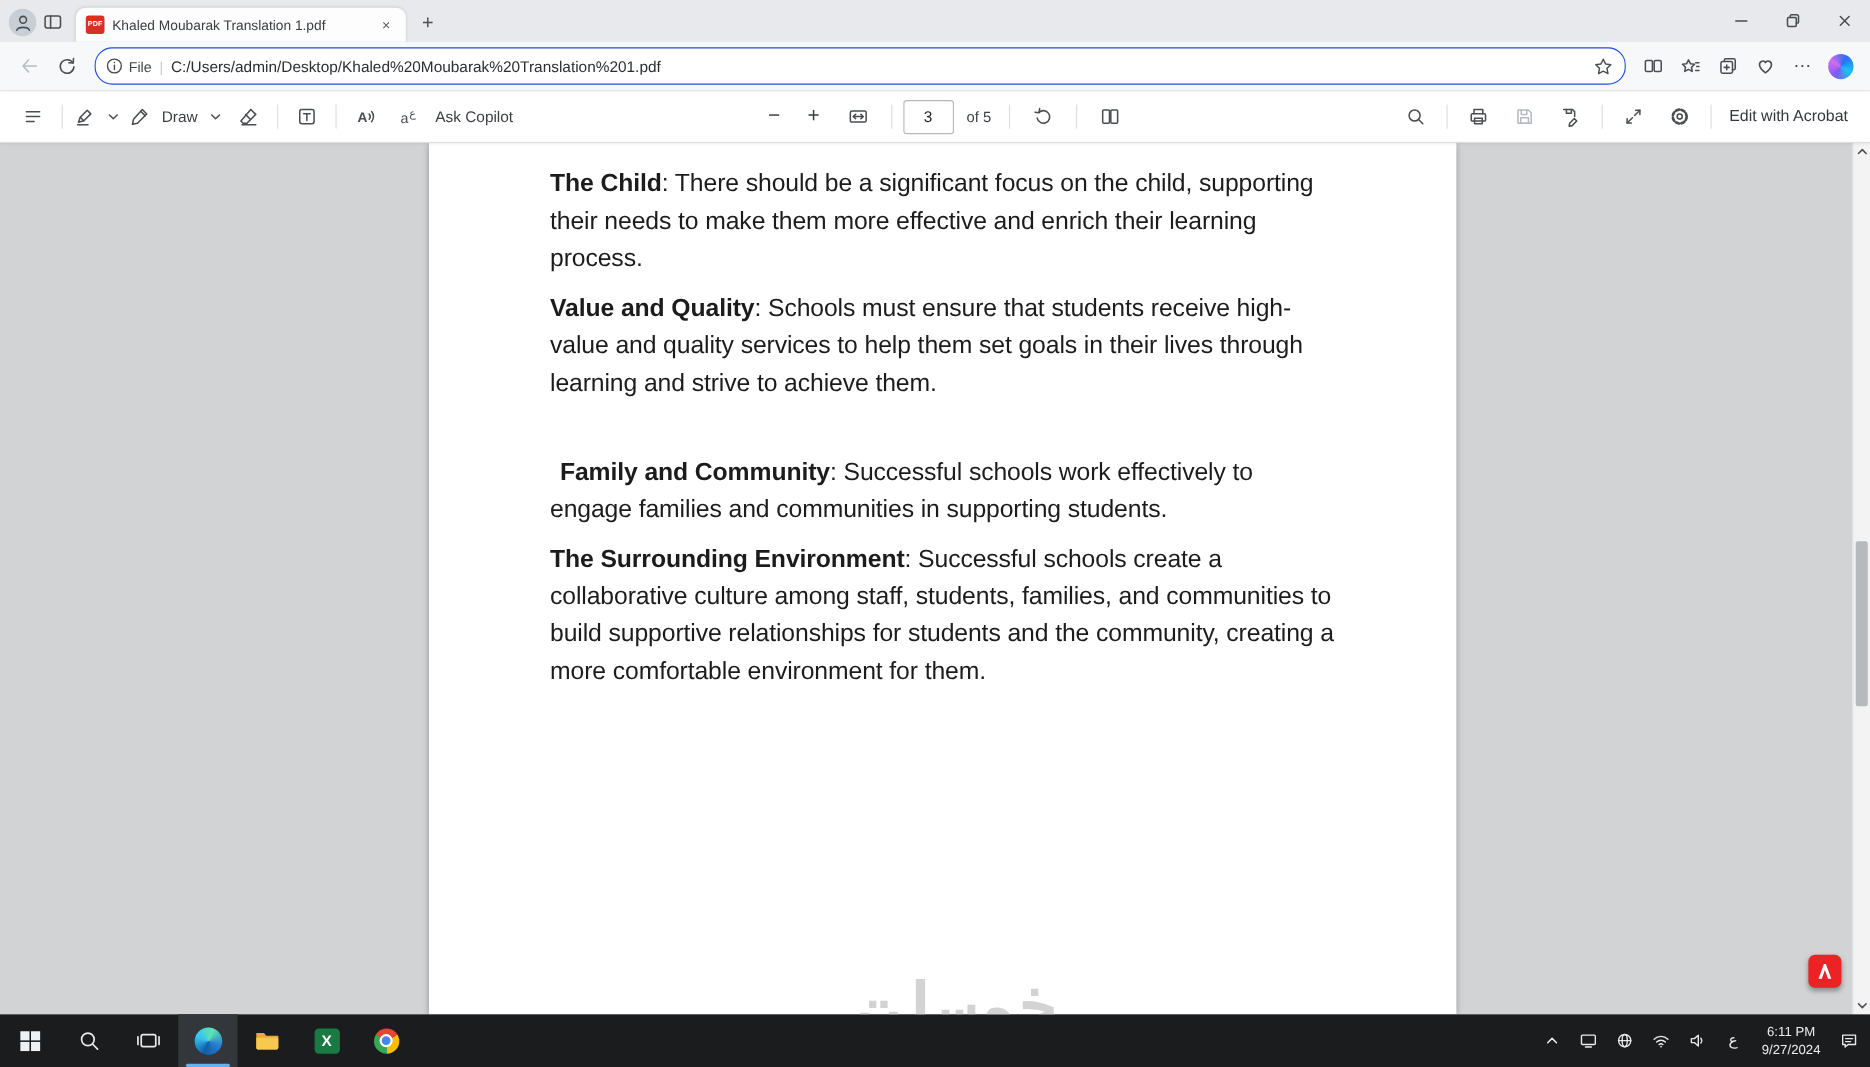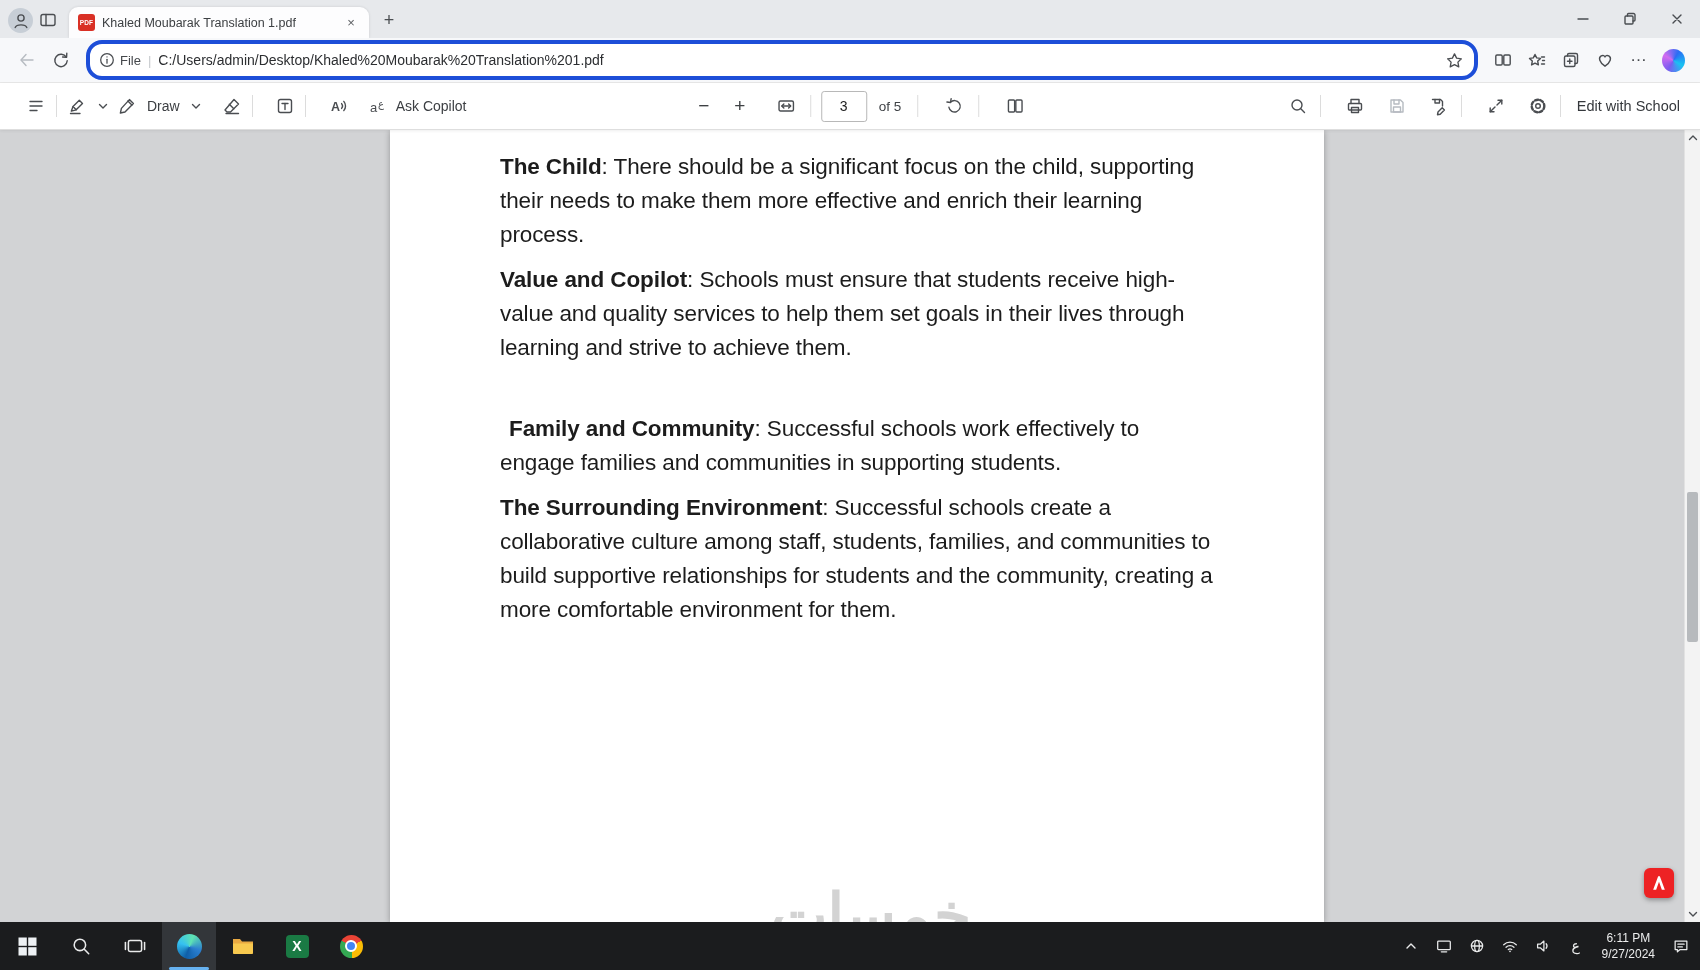--- a/index.html
+++ b/index.html
@@ -14,48 +14,48 @@
   .pdfbadge{flex:0 0 auto;width:17px;height:17px;border-radius:3px;background:#D93025;color:#fff;font-size:6.5px;font-weight:bold;display:flex;align-items:center;justify-content:center;margin-right:7px;letter-spacing:.2px;}
   .tabtitle{flex:1;font-size:12.5px;color:#3d4043;white-space:nowrap;overflow:hidden;}
   .tabclose{flex:0 0 auto;width:18px;height:18px;border-radius:4px;display:flex;align-items:center;justify-content:center;font-size:13px;color:#5b5e62;margin-left:6px;}
   .newtab{width:28px;height:28px;margin:0 0 4px 6px;display:flex;align-items:center;justify-content:center;font-size:18px;color:#4b4e52;border-radius:6px;}
   .winctl{margin-left:auto;display:flex;height:38px;}
   .winctl .wbtn{width:47px;height:38px;display:flex;align-items:center;justify-content:center;}
 
   
   .navbar{height:44px;background:#f7f8fa;display:flex;align-items:center;padding:0 10px;flex:0 0 auto;border-bottom:1px solid #e8e8e8;}
   .navbtn{width:34px;height:34px;border-radius:6px;display:flex;align-items:center;justify-content:center;flex:0 0 auto;}
-  .addrfield{flex:1;height:32px;margin:0 8px;background:#ffffff;border:4px solid #1d4ed8;border-radius:16px;display:flex;align-items:center;padding:0 6px 0 8px;min-width:0;}
+  .addrfield{flex:1;height:32px;margin:0 8px;background:#ffffff;border:1px solid #1d4ed8;border-radius:16px;display:flex;align-items:center;padding:0 6px 0 8px;min-width:0;}
   .addrfield .flabel{font-size:13px;color:#44474b;margin:0 4px 0 4px;}
   .addrfield .fsep{color:#c6c9cd;font-size:13px;margin:0 7px 0 3px;}
   .addrurl{flex:1;font-size:14px;color:#2c2e31;white-space:nowrap;overflow:hidden;}
   .copilot{width:23px;height:23px;border-radius:50%;background:conic-gradient(from 30deg,#2a6df5,#18c3f2,#7a5cf0,#d36bf0,#2a6df5);flex:0 0 auto;}
   .dots{font-size:17px;color:#44474b;letter-spacing:1px;line-height:10px;padding-bottom:8px;}
 
   
   .pdfbar{height:46px;background:#ffffff;display:flex;align-items:center;padding:0 12px 0 10px;position:relative;flex:0 0 auto;border-bottom:1px solid #dedede;box-shadow:0 1px 3px rgba(0,0,0,.07);z-index:3;}
-  .pbtn{height:34px;min-width:32px;padding:0 4px;border-radius:6px;display:inline-flex;align-items:center;justify-content:flex-end;gap:10px;flex:0 0 auto;}
+  .pbtn{height:34px;min-width:32px;padding:0 4px;border-radius:6px;display:inline-flex;align-items:center;justify-content:center;gap:10px;flex:0 0 auto;}
   .pbtn .lbl{font-size:14px;color:#3b3e42;}
   .sep{width:1px;height:22px;background:#dcdcdc;margin:0 6px;flex:0 0 auto;}
   .zoomgroup{position:absolute;left:50.5%;transform:translateX(-50%);display:flex;align-items:center;gap:4px;}
   .glyphbtn{font-size:19px;color:#3d4043;width:32px;height:34px;display:inline-flex;align-items:center;justify-content:center;border-radius:6px;}
   .pageinput{width:40px;height:27px;border:1px solid #b8b8b8;border-radius:3px;text-align:center;font-size:14px;color:#222;font-family:"Liberation Sans",sans-serif;background:#fff;}
   .oflabel{font-size:13.5px;color:#3f4246;margin:0 6px 0 8px;}
   .rightgroup{margin-left:auto;display:flex;align-items:center;gap:2px;}
   .acrolabel{font-size:14.5px;color:#35383c;padding:0 4px;}
 
   
   .content{flex:1;position:relative;background:#d2d3d5;overflow:hidden;}
   .page{position:absolute;left:390px;top:0;width:934px;height:100%;background:#ffffff;box-shadow:0 1px 6px rgba(0,0,0,.3);}
   .pagetext{padding:20px 110px 0 110px;}
   .para{margin:0 0 11px 0;font-size:22.5px;line-height:34px;color:#1c1c1c;letter-spacing:-0.1px;}
   .para b{font-weight:700;}
   .spaced{margin-top:47px;}
   .indented{text-indent:9px;}
-  .watermark{position:absolute;top:750px;left:50%;transform:translateX(-50%);margin-left:14px;font-family:Liberation Serif, serif;font-weight:700;font-size:60px;color:#d3d3d3;white-space:nowrap;}
+  .watermark{position:absolute;top:750px;left:50%;transform:translateX(-50%);margin-left:14px;font-family:Liberation Mono, monospace;font-weight:700;font-size:60px;color:#d3d3d3;white-space:nowrap;}
   .vscroll{position:absolute;right:0;top:0;width:15px;height:100%;background:#f3f3f3;border-left:1px solid #e2e2e2;}
   .sbarrow{position:absolute;left:0;width:15px;height:14px;display:flex;align-items:center;justify-content:center;}
   .sbthumb{position:absolute;left:2px;right:2px;top:362px;height:150px;background:#b7babd;border-radius:2px;}
   .fab{position:absolute;right:26px;top:738px;width:30px;height:30px;border-radius:6px;background:#ED2224;box-shadow:0 2px 5px rgba(0,0,0,.35);display:flex;align-items:center;justify-content:center;}
 
   
   .taskbar{height:48px;background:#1b1c1e;display:flex;align-items:stretch;flex:0 0 auto;color:#e9eaeb;}
   .tcell{width:54px;display:flex;align-items:center;justify-content:center;position:relative;}
   .tcell.active{background:#33363a;}
   .tb-underline{position:absolute;bottom:0;left:7px;right:7px;height:3px;background:#66b2f1;border-radius:2px;}
@@ -312,30 +312,30 @@
           </svg>
       </div>
       <div class="pbtn">
         <svg class="ic" width="20" height="20" viewBox="0 0 20 20">
             <circle cx="10" cy="10" r="6.3" stroke-dasharray="3,2.2" stroke-width="2.4"></circle>
             <circle cx="10" cy="10" r="2.3"></circle>
           </svg>
       </div>
       <span class="sep"></span>
       <div class="pbtn">
-        <span class="acrolabel">Edit with School</span>
+        <span class="acrolabel">Edit with Acrobat</span>
       </div>
     </div>
   </div>
 
   <div class="content">
     <div class="page">
       <div class="pagetext">
         <p class="para"><b>The Child</b><span>: There should be a significant focus on the child, supporting their needs to make them more effective and enrich their learning process.</span></p>
-        <p class="para"><b>Value and Copilot</b><span>: Schools must ensure that students receive high-value and quality services to help them set goals in their lives through learning and strive to achieve them.</span></p>
+        <p class="para"><b>Value and Quality</b><span>: Schools must ensure that students receive high-value and quality services to help them set goals in their lives through learning and strive to achieve them.</span></p>
         <p class="para spaced indented"><b>Family and Community</b><span>: Successful schools work effectively to engage families and communities in supporting students.</span></p>
         <p class="para"><b>The Surrounding Environment</b><span>: Successful schools create a collaborative culture among staff, students, families, and communities to build supportive relationships for students and the community, creating a more comfortable environment for them.</span></p>
       </div>
       <div class="watermark">خمسات</div>
     </div>
 
     <div class="vscroll">
       <div class="sbarrow" style="top:1px">
         <svg class="ic" width="10" height="8" viewBox="0 0 10 8">
             <polyline points="1.5,5.5 5,2 8.5,5.5"></polyline>

